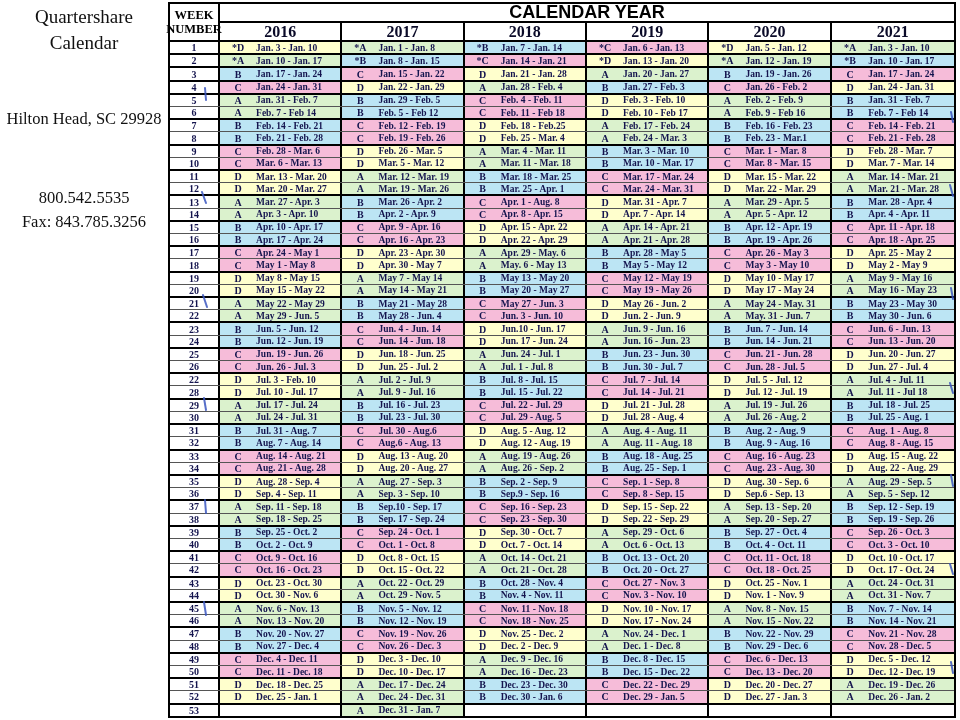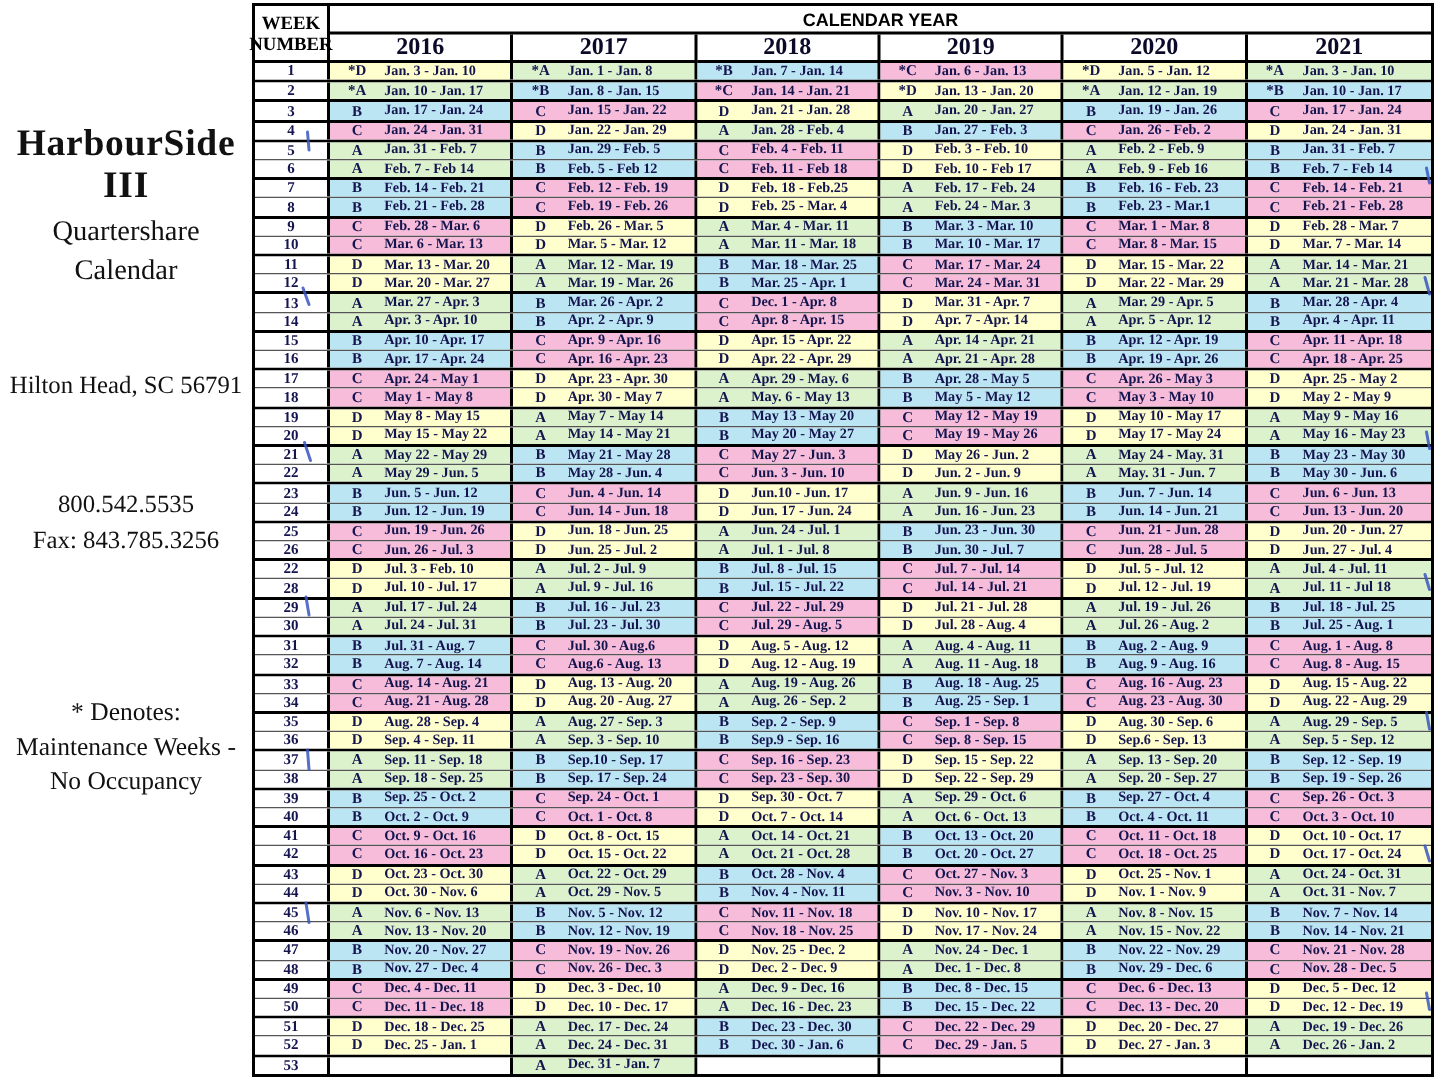--- a/index.html
+++ b/index.html
@@ -17,21 +17,21 @@
   .sb-note{font-size:17px;line-height:1.35;margin-top:92px;}
 
   
   .cal-table{position:absolute;left:168px;top:2px;width:788px;height:716px;
              border:2px solid #000;box-sizing:border-box;display:flex;flex-direction:column;background:#fff;}
   .thead{flex:0 0 38px;display:grid;grid-template-columns:50px repeat(6,1fr);grid-template-rows:19px 19px;border-radius:15px;}
   .corner{grid-row:1/3;grid-column:1;border-right:2px solid #000;border-bottom:2px solid #000;
           display:flex;flex-direction:column;align-items:center;justify-content:center;
           font-weight:bold;font-size:12.5px;line-height:1.15;color:#000;box-sizing:border-box;}
   .banner{grid-column:2/8;grid-row:1;border-bottom:2px solid #000;display:flex;align-items:center;justify-content:center;
-          font-family:"Liberation Sans", sans-serif;font-weight:bold;font-size:12px;color:#000;box-sizing:border-box;}
+          font-family:"Liberation Sans", sans-serif;font-weight:bold;font-size:18px;color:#000;box-sizing:border-box;}
   .yearcell{grid-row:2;border-right:2px solid #000;border-bottom:2px solid #000;display:flex;align-items:center;justify-content:center;
             font-weight:bold;font-size:16px;color:#0a0a28;box-sizing:border-box;}
   .yearcell:last-child{border-right:none;}
 
   .tbody{flex:1;display:flex;flex-direction:column;}
   .week-row{flex:1;display:grid;grid-template-columns:50px repeat(6,1fr);box-sizing:border-box;}
   .week-row.thin{border-bottom:1px solid #555;}
   .week-row.thick{border-bottom:2px solid #000;}
   .wk{border-right:2px solid #000;display:flex;align-items:center;justify-content:center;
       font-weight:bold;font-size:10px;color:#14144e;background:#fff;box-sizing:border-box;}
@@ -42,36 +42,30 @@
 
   
   .pen{position:absolute;left:0;top:0;width:960px;height:720px;pointer-events:none;}
 </style>
 </head>
 <body>
 
 <div class="sheet">
 
   <div class="sidebar">
-    <div class="sb-title">HarbourSide III</div>
     <div class="sb-sub">
       <div>Quartershare</div>
       <div>Calendar</div>
     </div>
     <div class="sb-addr">
-      <div>Hilton Head, SC 56791</div>
+      <div>Hilton Head, SC 29928</div>
     </div>
     <div class="sb-phone">
       <div>800.542.5535</div>
       <div>Fax: 843.785.3256</div>
-    </div>
-    <div class="sb-note">
-      <div>* Denotes:</div>
-      <div>Maintenance Weeks -</div>
-      <div>No Occupancy</div>
     </div>
   </div>
 
   <div class="cal-table">
     <div class="thead">
       <div class="corner">
         <span>WEEK</span>
         <span>NUMBER</span>
       </div>
       <div class="banner">CALENDAR YEAR</div>
@@ -413,21 +407,21 @@
           <div class="qcell" style="background: rgb(219, 242, 205);">
             <span class="code">A</span>
             <span class="dates">Mar. 27 - Apr. 3</span>
           </div>
           <div class="qcell" style="background: rgb(188, 229, 244);">
             <span class="code">B</span>
             <span class="dates">Mar. 26 - Apr. 2</span>
           </div>
           <div class="qcell" style="background: rgb(246, 188, 217);">
             <span class="code">C</span>
-            <span class="dates">Dec. 1 - Apr. 8</span>
+            <span class="dates">Apr. 1 - Aug. 8</span>
           </div>
           <div class="qcell" style="background: rgb(255, 255, 205);">
             <span class="code">D</span>
             <span class="dates">Mar. 31 - Apr. 7</span>
           </div>
           <div class="qcell" style="background: rgb(219, 242, 205);">
             <span class="code">A</span>
             <span class="dates">Mar. 29 - Apr. 5</span>
           </div>
           <div class="qcell" style="background: rgb(188, 229, 244);">

